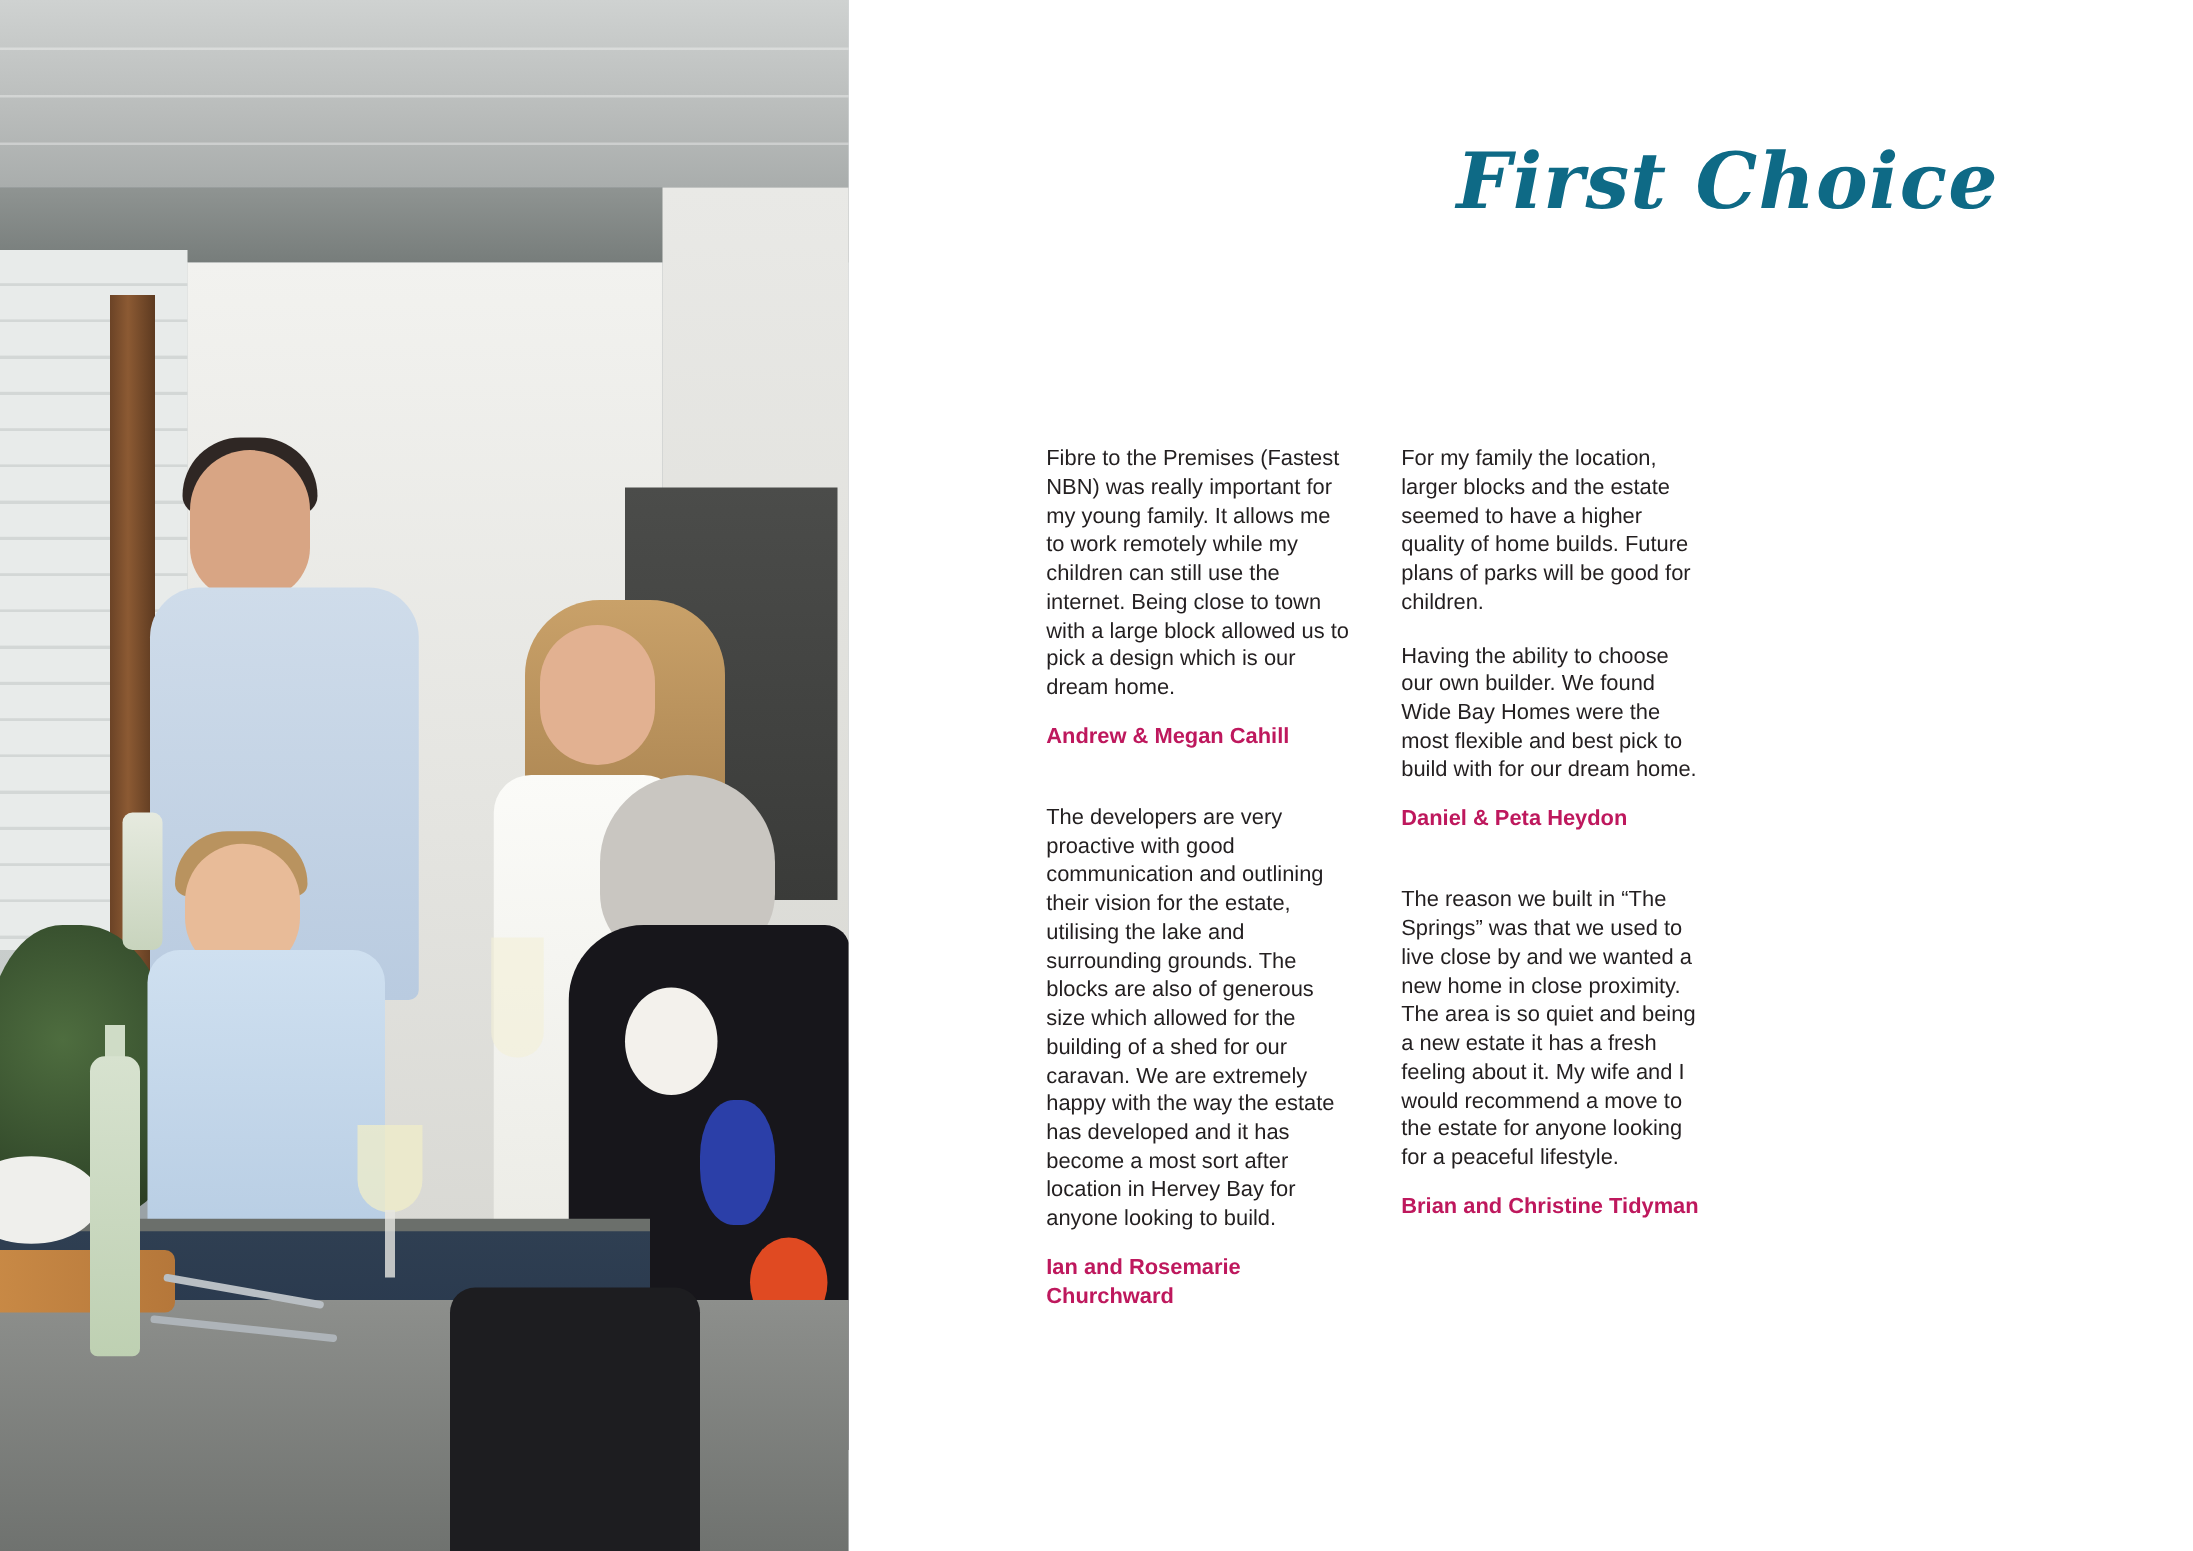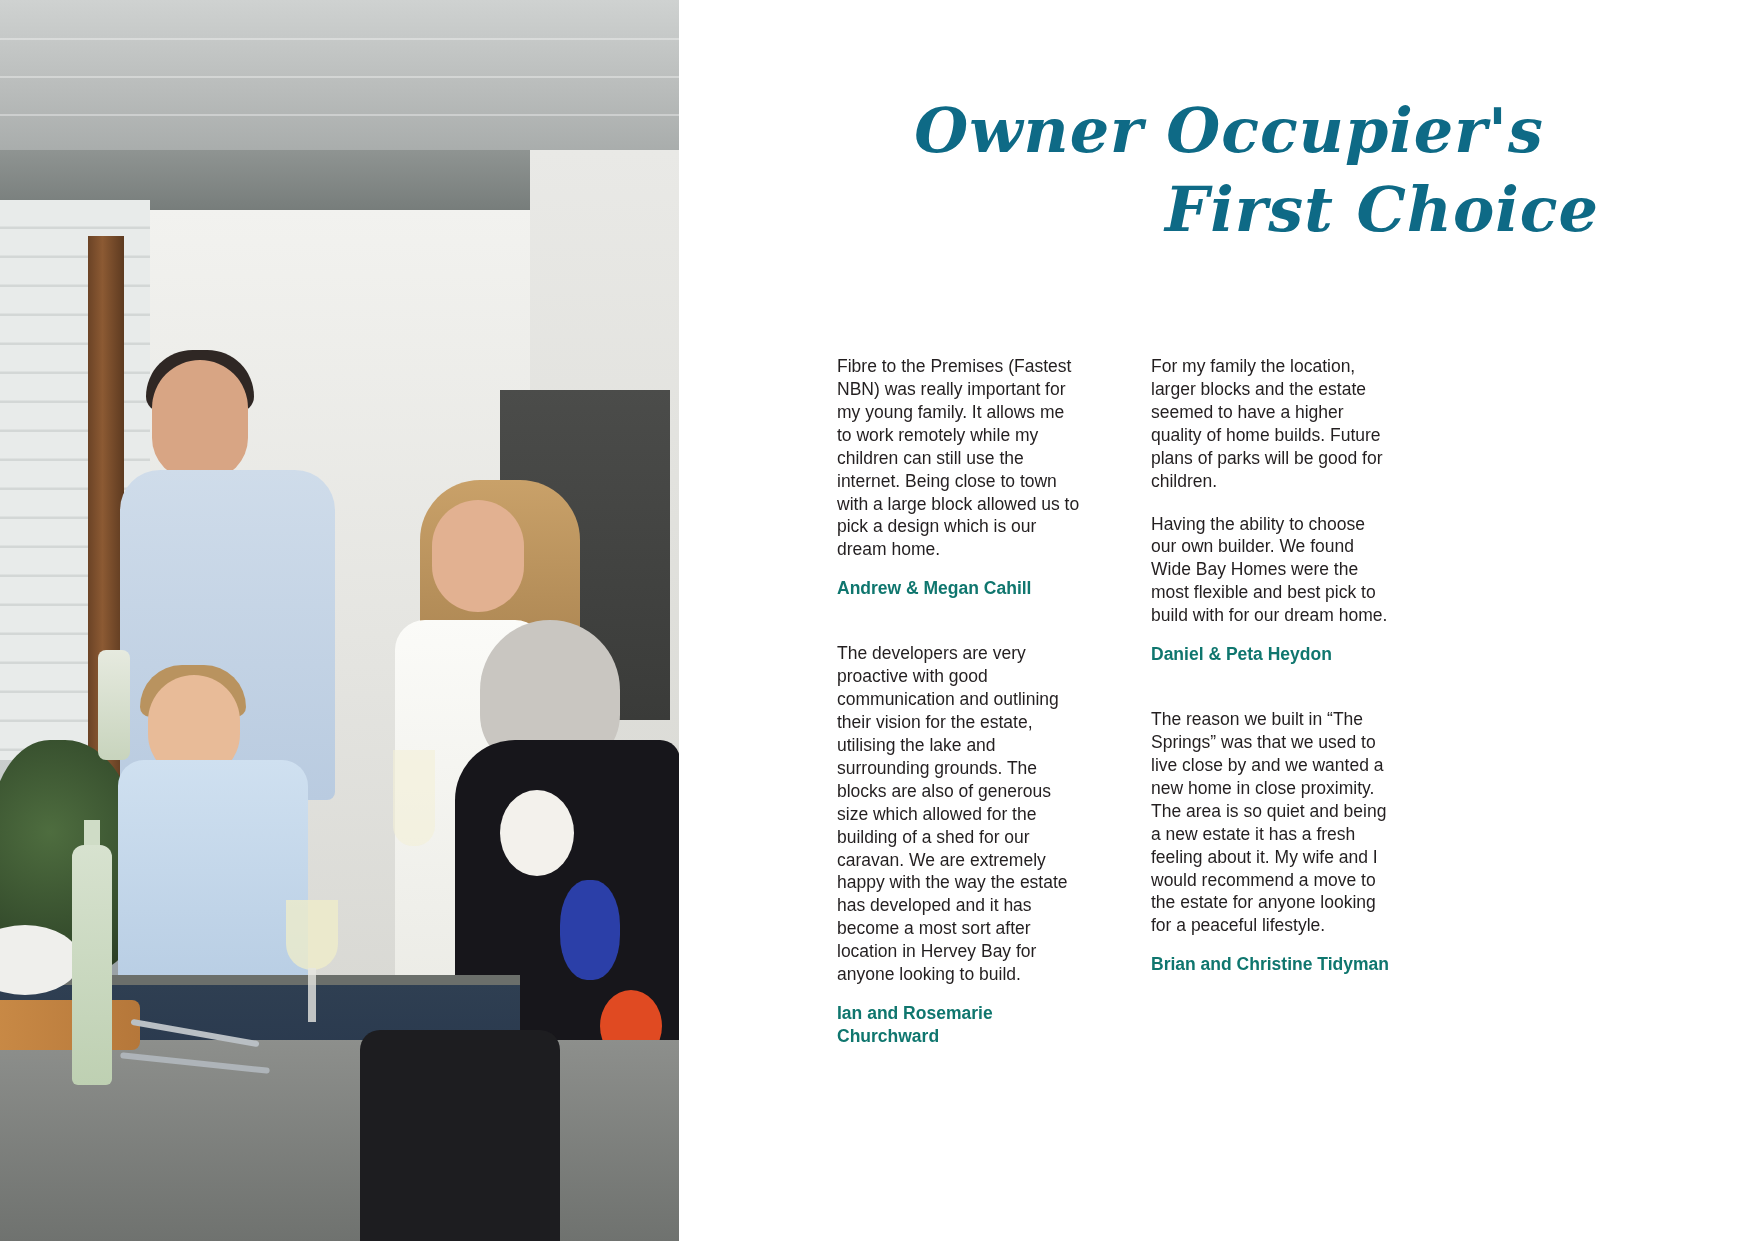--- a/index.html
+++ b/index.html
@@ -217,35 +217,35 @@
   }
   .heading .line1 { font-size: 62px; letter-spacing: 1px; display:block;}
   .heading .line2 { font-size: 62px; letter-spacing: 1px; display:block; margin-top: 14px; text-align: right;}
 
   .columns {
     position: absolute;
     left: 158px;
     top: 355px;
     width: 730px;
     display: flex;
-    gap: 70px;
+    gap: 40px;
   }
   .col { width: 244px; }
   .quote {
     font-size: 17.5px;
     line-height: 1.31;
     color: #231f20;
     margin: 0 0 0 0;
   }
   .quote + .quote { margin-top: 20px; }
   .attrib {
     font-size: 17.5px;
     line-height: 1.31;
     font-weight: bold;
-    color: #0f766e;
+    color: #be185d;
     margin-top: 16px;
   }
   .block { margin-bottom: 42px; }
   .block:last-child { margin-bottom: 0; }
 </style>
 </head>
 <body>
 
 <div class="page">
 
@@ -289,21 +289,20 @@
     <div class="ph-glass-a"></div>
     <div class="ph-glass-a-stem"></div>
     <div class="ph-cutlery"></div>
     <div class="ph-cutlery2"></div>
     <div class="ph-chair"></div>
   </div>
 
   <div class="content">
 
     <div class="heading">
-      <span class="line1">Owner Occupier's</span>
       <span class="line2">First Choice</span>
     </div>
 
     <div class="columns">
 
       <div class="col">
         <div class="block">
           <p class="quote">Fibre to the Premises (Fastest NBN) was really important for my young family. It allows me to work remotely while my children can still use the internet. Being close to town with a large block allowed us to pick a design which is our dream home.</p>
           <p class="attrib">Andrew &amp; Megan Cahill</p>
         </div>

